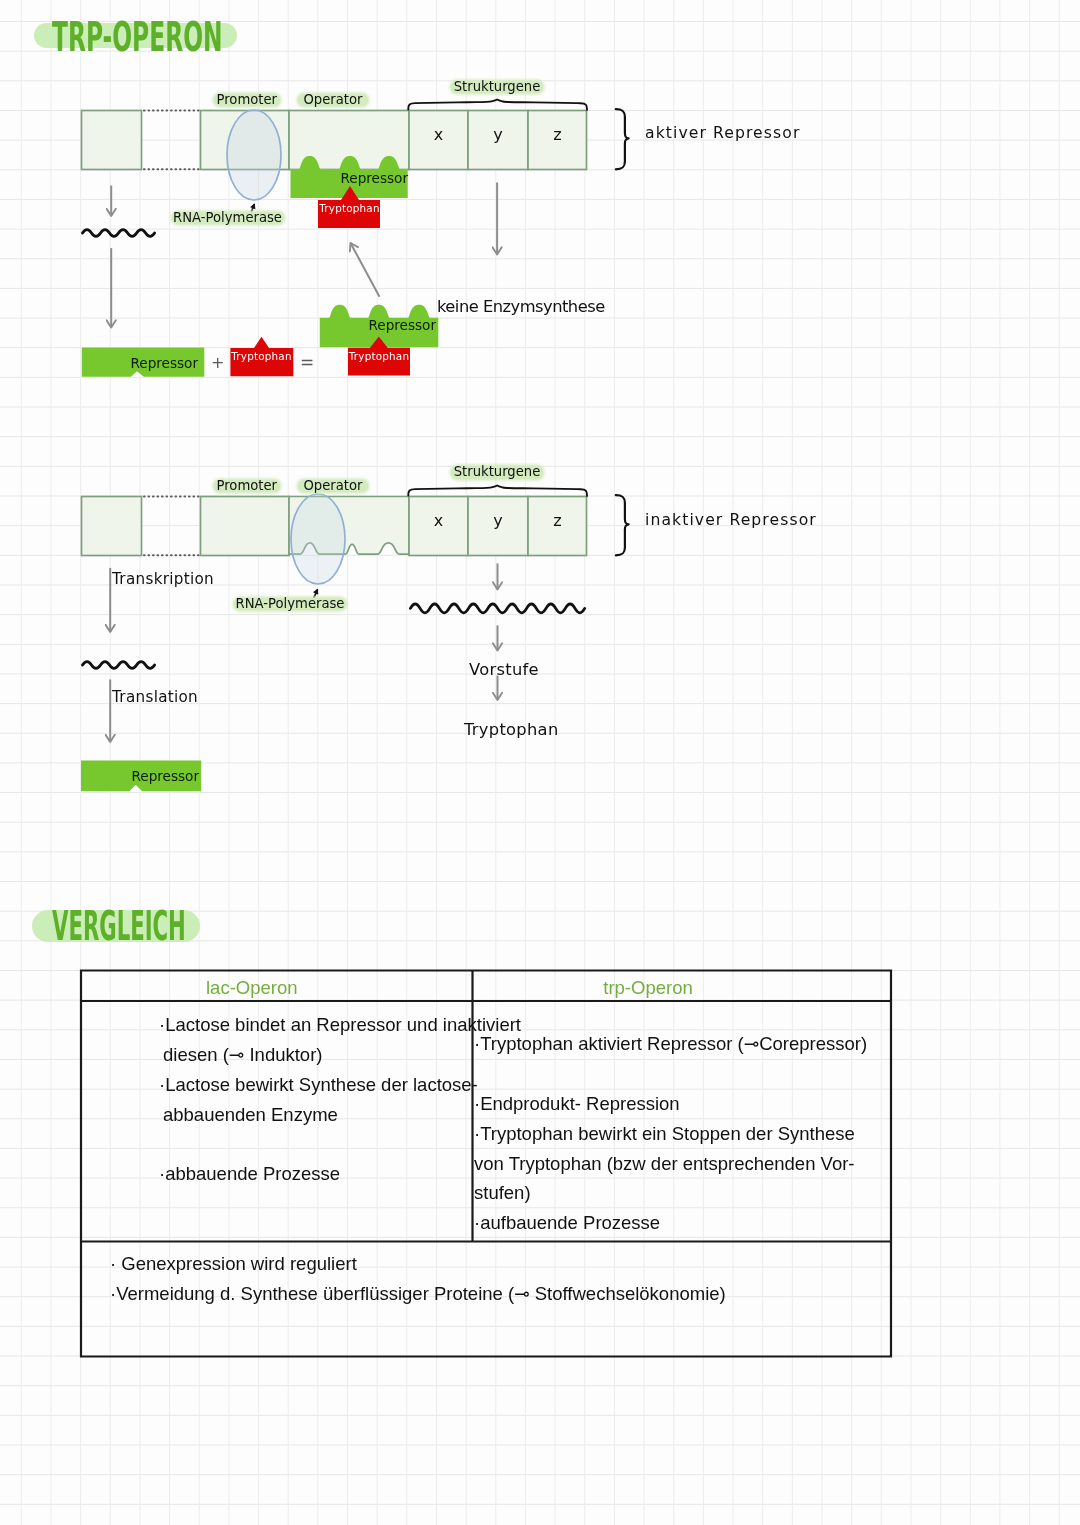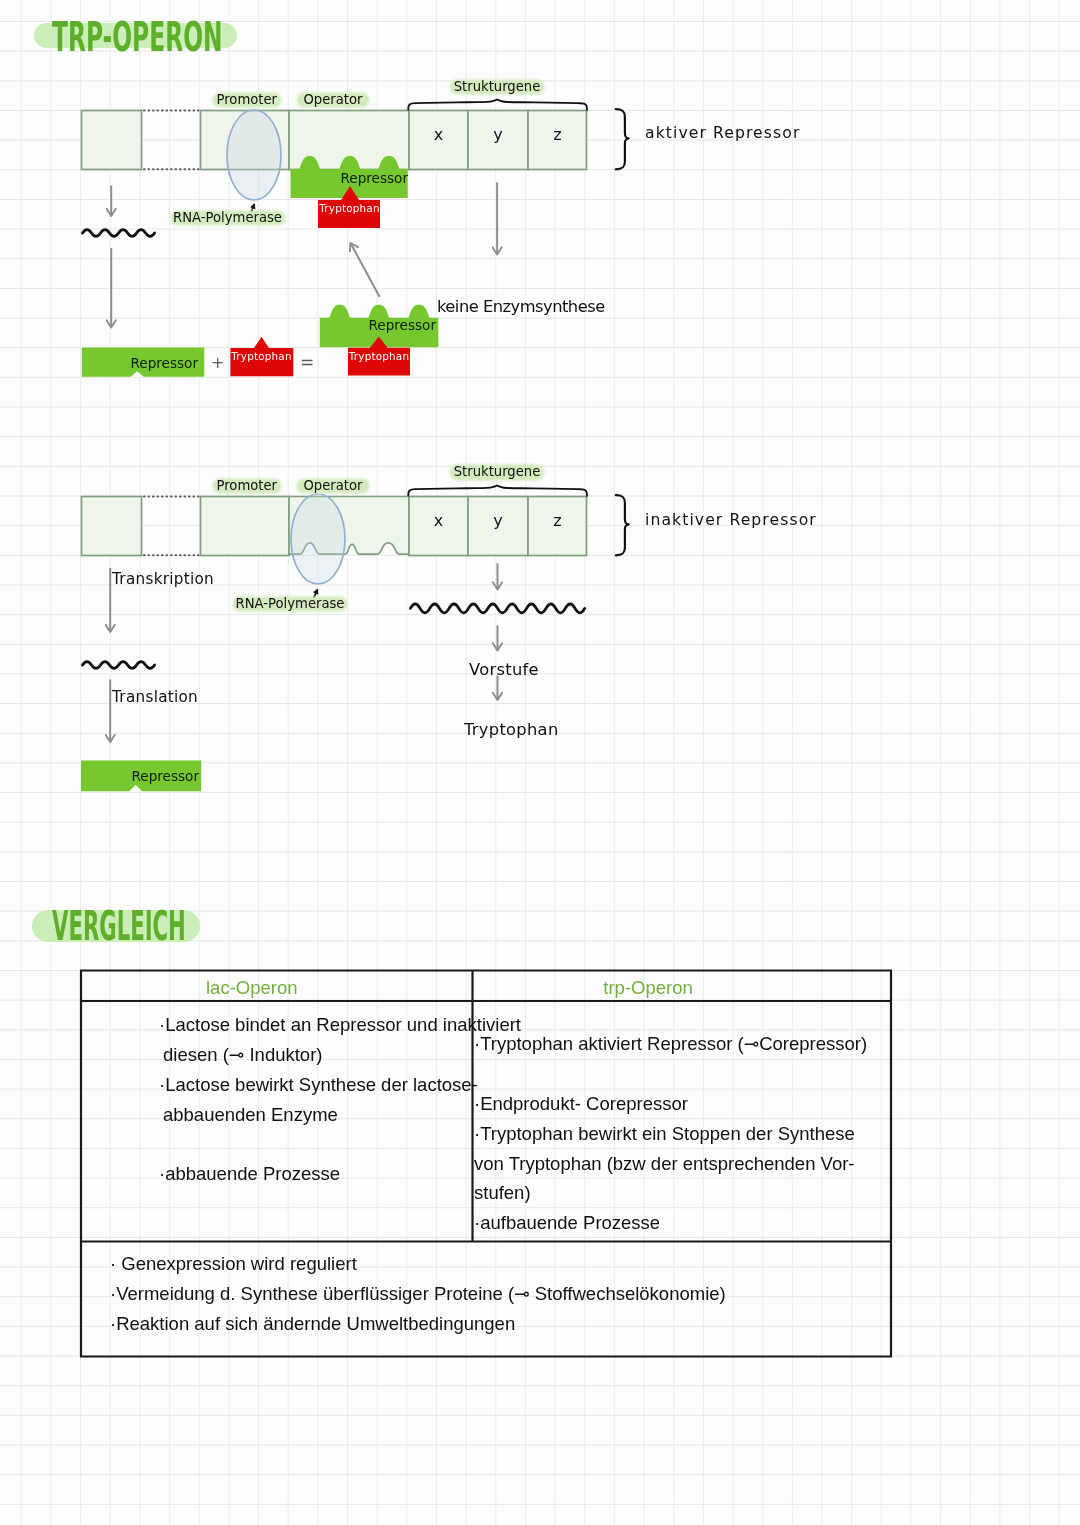--- a/index.html
+++ b/index.html
@@ -217,26 +217,25 @@
     <div class="ln ind">diesen (⊸ Induktor)</div>
     <div class="ln">·Lactose bewirkt Synthese der lactose-</div>
     <div class="ln ind">abbauenden Enzyme</div>
     <div class="ln">&nbsp;</div>
     <div class="ln">·abbauende Prozesse</div>
   </div>
 
   <div class="cell" style="left:474px;top:1010px;width:463px;margin-top:19px;">
     <div class="ln">·Tryptophan aktiviert  Repressor (⊸Corepressor)</div>
     <div class="ln">&nbsp;</div>
-    <div class="ln">·Endprodukt- Corepressor</div>
+    <div class="ln">·Endprodukt- Repression</div>
     <div class="ln">·Tryptophan bewirkt ein Stoppen der Synthese</div>
     <div class="ln"> von Tryptophan (bzw der entsprechenden Vor-</div>
     <div class="ln"> stufen)</div>
     <div class="ln">·aufbauende Prozesse</div>
   </div>
 
   <div class="cell" style="left:110px;top:1249px;width:770px;">
     <div class="ln">· Genexpression wird reguliert</div>
     <div class="ln">·Vermeidung d. Synthese überflüssiger Proteine (⊸ Stoffwechselökonomie)</div>
-    <div class="ln">·Reaktion auf sich ändernde Umweltbedingungen</div>
   </div>
 
 </div>
 
 </body></html>

